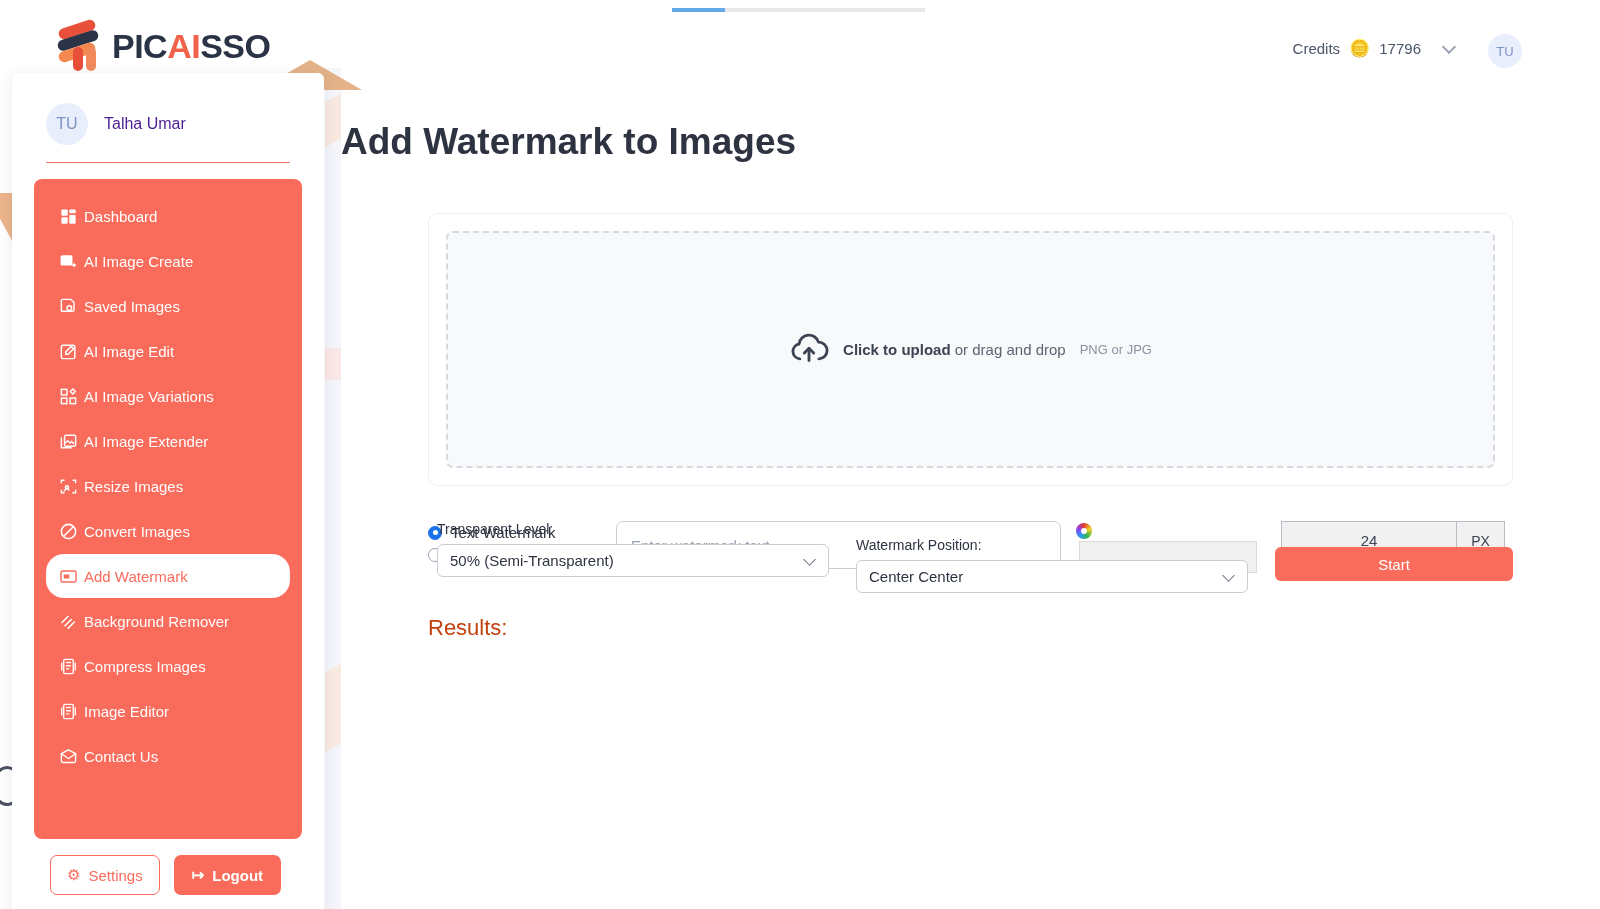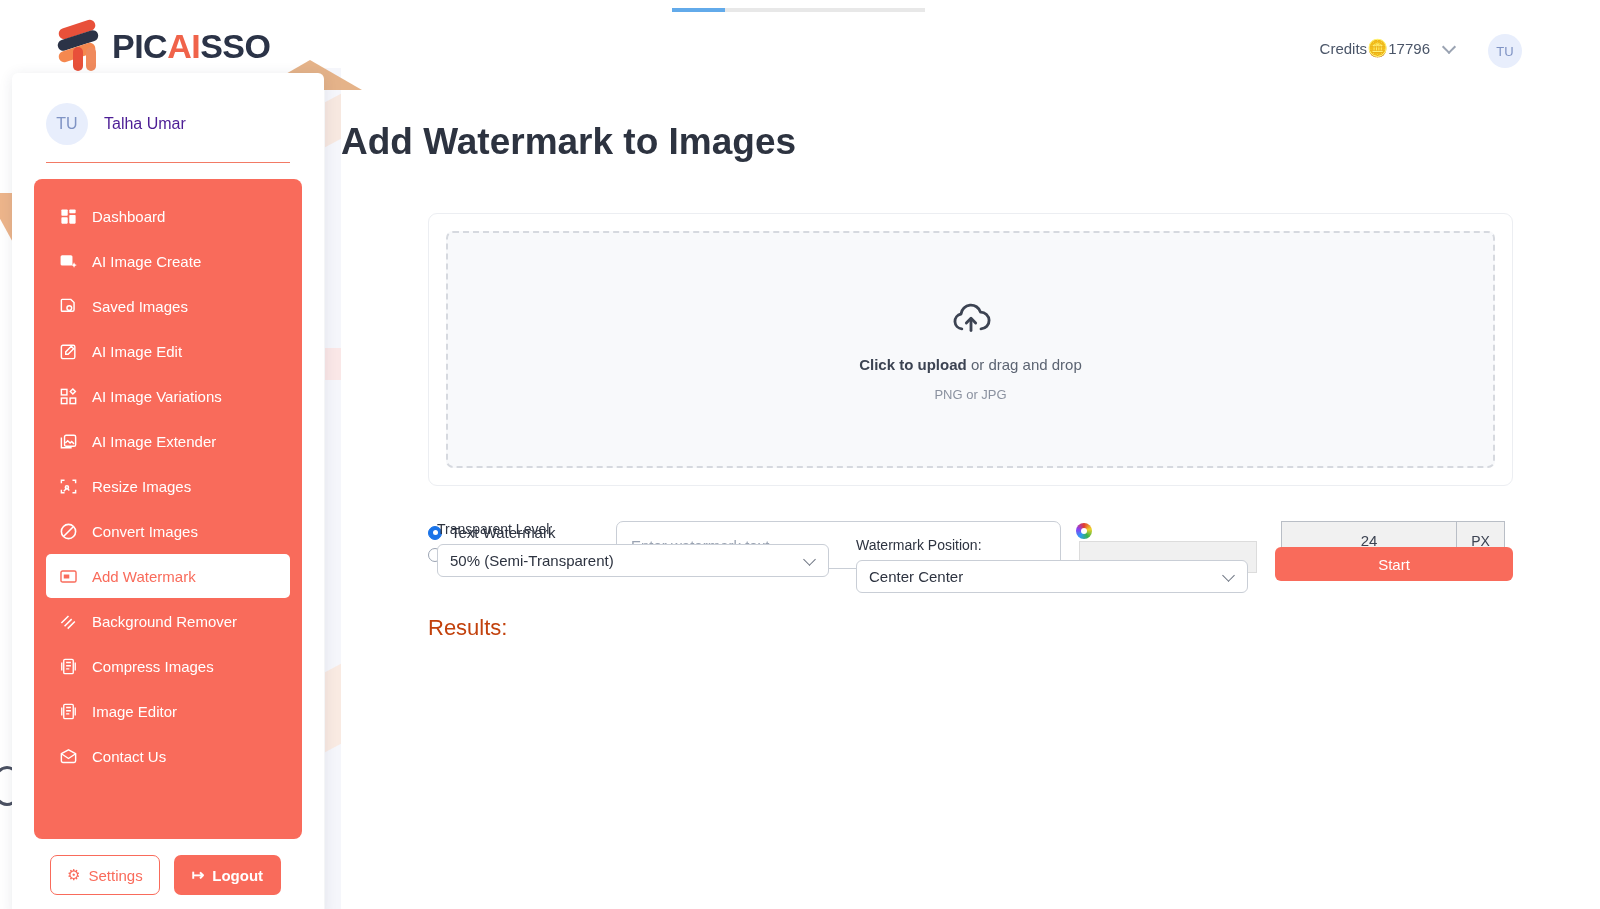--- a/index.html
+++ b/index.html
@@ -67,21 +67,21 @@
   .lm2 { width: 42px; height: 11px; background:#2b3347; left: 1px; top: 15px; transform: rotate(-18deg); }
   .lm3 { width: 38px; height: 11px; background:#f5884f; left: 2px; top: 27px; transform: rotate(-18deg); }
   .lm4 { width: 10px; height: 24px; background:#e8503a; left: 17px; top: 27px; }
   .lm5 { width: 10px; height: 24px; background:#f08a5d; left: 30px; top: 27px; }
   .logo-text { font-size: 34px; font-weight: bold; letter-spacing: -0.5px; }
   .lt-dark { color: #2b3347; }
   .lt-ai { color: #f0634a; }
 
   .credits {
     position: absolute; right: 146px; top: 30px;
-    display: flex; align-items: center; 
+    display: flex; align-items: center; gap: 9px;
     font-size: 15px; color: #4a5568;
   }
   .coin { font-size: 17px; }
   .chev-down {
     display: inline-block; width: 10px; height: 10px;
     border-right: 2px solid #9aa3b2; border-bottom: 2px solid #9aa3b2;
     transform: rotate(45deg); margin-left: 14px; margin-bottom: 4px;
   }
   .avatar-top {
     position: absolute; right: 78px; top: 26px;
@@ -115,31 +115,31 @@
     margin: 17px 12px 0 12px; height: 1px; background: #f0634a; opacity: .85;
   }
   .nav {
     margin-top: 16px;
     background: #f96b5b;
     border-radius: 8px;
     padding: 14px 0;
     height: 660px;
   }
   .nav-item {
-    display: flex; align-items: center; gap: 14px;
+    display: flex; align-items: center; gap: 6px;
     height: 44px;
     margin: 1px 12px;
     padding: 0 12px;
     color: #ffffff;
     font-size: 15px;
     border-radius: 5px;
     cursor: pointer;
     white-space: nowrap;
   }
-  .nav-item.active { background: #ffffff; color: #f96b5b; }
+  .nav-item.active { background: #ffffff; color: #f96b5b; border-radius: 18px; }
   .nav-ico { width: 20px; height: 20px; flex: 0 0 20px; display:flex; align-items:center; justify-content:center;}
   .nav-ico svg { width: 19px; height: 19px; display: block; }
 
   .side-actions {
     display: flex; gap: 14px; padding: 16px 16px 0 16px;
   }
   .btn-settings {
     display: flex; align-items: center; gap: 8px;
     border: 1.5px solid #f96b5b; color: #f96b5b;
     background: #fff; border-radius: 7px;
@@ -164,21 +164,21 @@
     background: #fff;
     border: 1px solid #eceef2;
     border-radius: 9px;
     padding: 17px;
   }
   .dropzone {
     width: 100%; height: 100%;
     border: 2px dashed #d6d9df;
     border-radius: 7px;
     background: #f8f9fb;
-    display: flex; flex-direction: column;
+    display: flex; flex-direction: row;
     align-items: center; justify-content: center; gap: 14px;
     cursor: pointer;
   }
   .cloud-ico svg { width: 40px; height: 40px; }
   .dz-main { font-size: 15px; color: #5c6472; }
   .dz-main b { color: #3c4352; }
   .dz-sub { font-size: 13px; color: #8b92a0; }
 
   
   .controls { position: relative; width: 1085px; margin: 35px auto 0 auto; }

